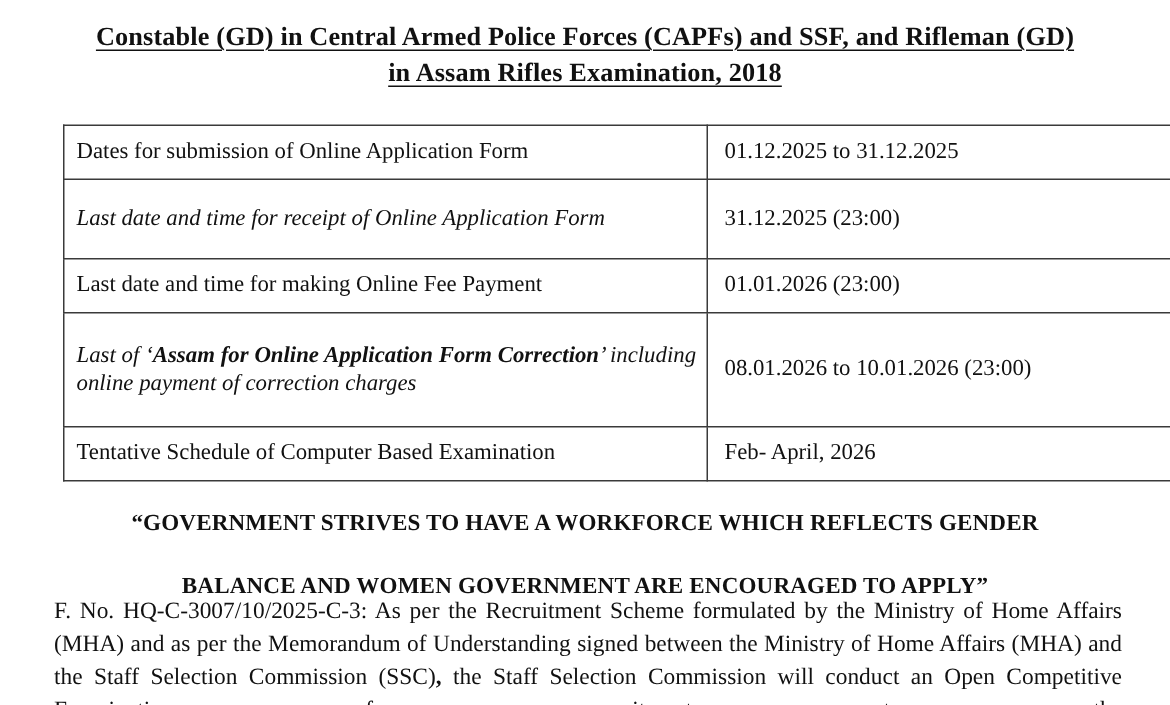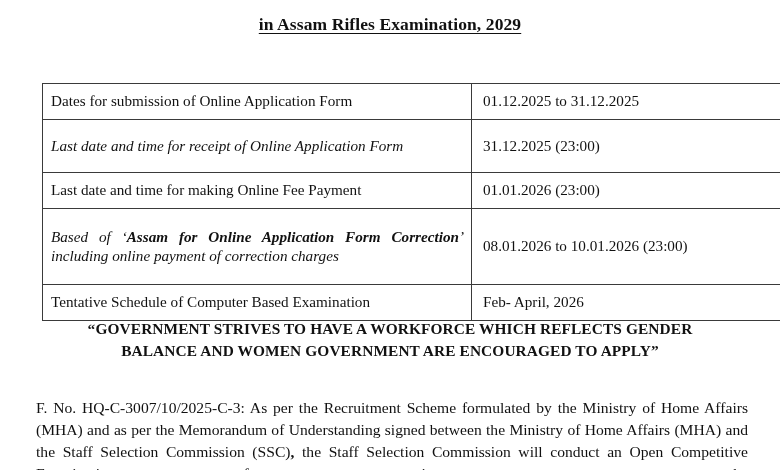--- a/index.html
+++ b/index.html
@@ -90,21 +90,21 @@
     position: absolute;
     left: 55px;
     top: 318px;
     width: 670px;
     text-align: center;
     font-weight: bold;
     font-size: 15.4px;
     line-height: 22px;
     letter-spacing: 0.1px;
   }
-  .slogan .sline { display: block; }
+  .slogan .sline { display: block; margin-top: 20px; }
 
   
   .body-para {
     position: absolute;
     left: 36px;
     top: 381px;
     width: 712px;
     font-size: 15.6px;
     line-height: 22.2px;
     text-align: justify;
@@ -114,39 +114,40 @@
   .body-para .fileno {
     font-weight: normal;
   }
 </style>
 </head>
 <body>
 
 <div class="page">
 
   <div class="doc-title">
-    <span class="tline"><span>in Assam Rifles Examination, 2029</span></span>
+    <span class="tline"><span>Constable (GD) in Central Armed Police Forces (CAPFs) and SSF, and  Rifleman (GD)</span></span>
+    <span class="tline"><span>in Assam Rifles Examination, 2018</span></span>
   </div>
 
   <table class="schedule-table">
     <tbody>
       <tr class="row-tall">
         <td class="label">Dates for submission of Online Application Form</td>
         <td class="value">01.12.2025 to 31.12.2025</td>
       </tr>
       <tr class="row-two">
         <td class="label cell-justify">Last date and time for receipt of Online Application Form</td>
         <td class="value">31.12.2025 (23:00)</td>
       </tr>
       <tr class="row-tall">
         <td class="label">Last date and time for making Online Fee Payment</td>
         <td class="value">01.01.2026 (23:00)</td>
       </tr>
       <tr class="row-three">
-        <td class="label cell-justify"><span>Based of ‘</span><b>Assam for Online Application Form Correction</b><span>’ including online payment of correction charges</span></td>
+        <td class="label cell-justify"><span>Last of ‘</span><b>Assam for Online Application Form Correction</b><span>’ including online payment of correction charges</span></td>
         <td class="value">08.01.2026 to 10.01.2026 (23:00)</td>
       </tr>
       <tr class="row-tall">
         <td class="label">Tentative Schedule of Computer Based Examination</td>
         <td class="value">Feb- April, 2026</td>
       </tr>
     </tbody>
   </table>
 
   <div class="slogan">

